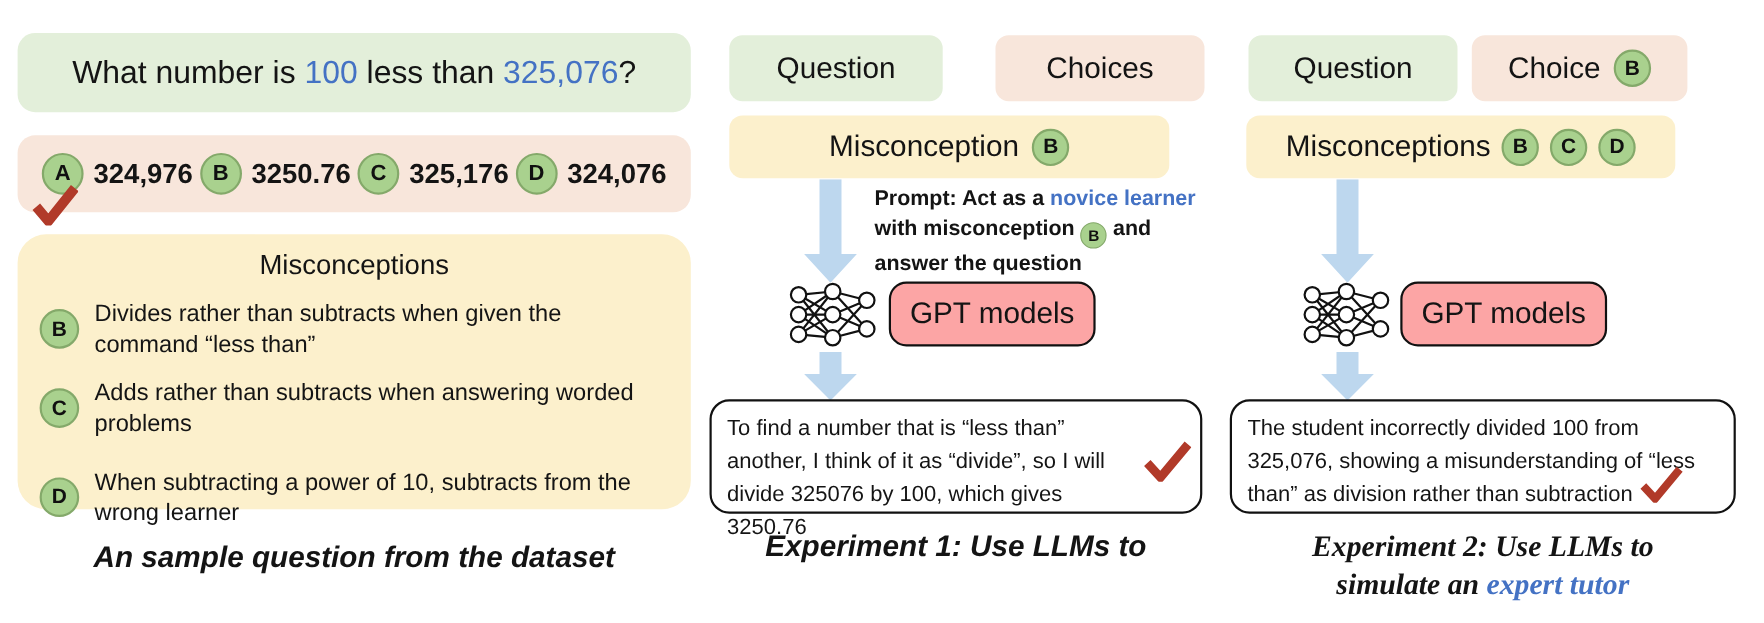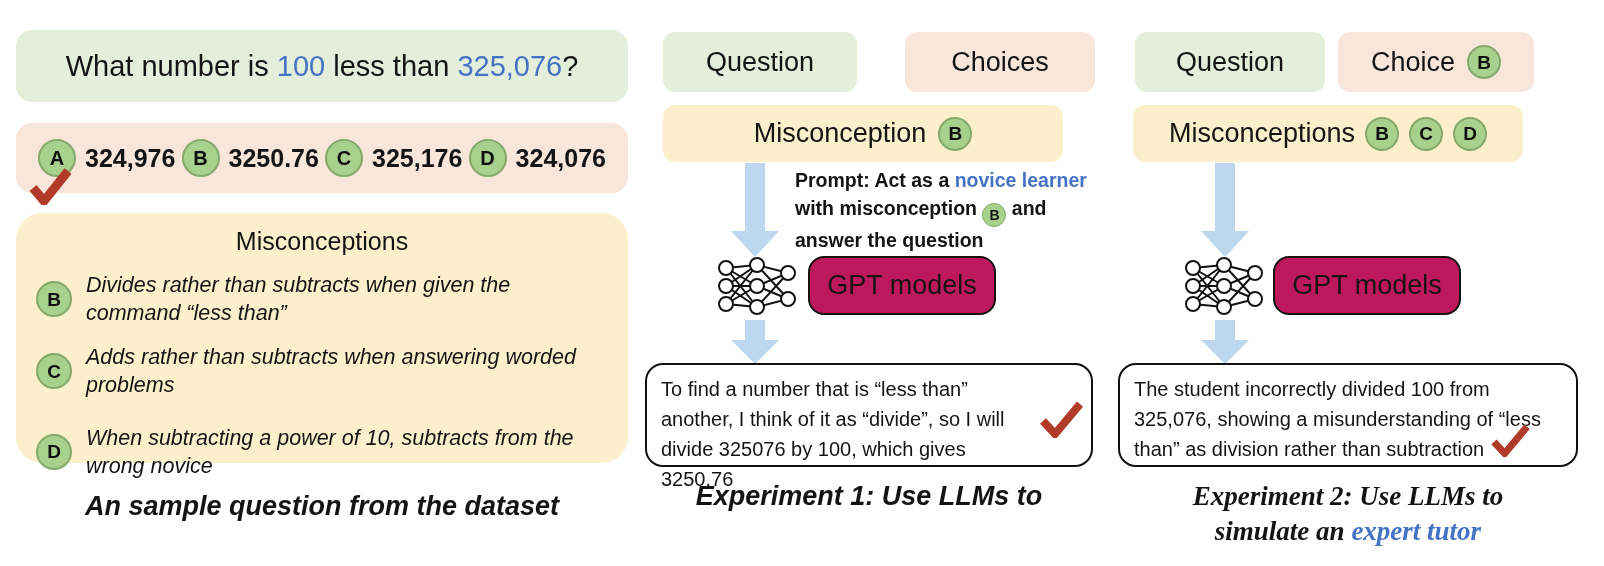--- a/index.html
+++ b/index.html
@@ -29,29 +29,29 @@
   .b24{width:24px; height:24px; font-size:14px; border-width:1.5px; vertical-align:-5px;}
 
   
   .q-box{left:0; top:30px; width:612px; height:72px; font-size:29px;}
   .c-box{left:0; top:123px; width:612px; height:70px; justify-content:space-between; padding:0 22px;}
   .choice{display:flex; align-items:center; gap:9px; font-size:25px; font-weight:bold;}
   .check-a{left:13px; top:45px; width:42px; height:37px;}
   .m-box{left:0; top:213px; width:612px; height:250px; border-radius:26px; padding:10px 20px 0 20px;}
   .m-title{text-align:center; font-size:25px; margin-top:4px;}
   .m-row{display:flex; align-items:center; gap:14px; margin-top:15px;}
-  .m-row .txt{font-size:21.5px; line-height:1.32;font-style:italic;}
+  .m-row .txt{font-size:21.5px; line-height:1.32;}
   .caption{font-weight:bold; font-style:italic; font-size:27px; text-align:center; line-height:1.28;}
   .cap-left{left:0; top:489px; width:612px;}
 
   
   .chip{height:60px; border-radius:12px; font-size:27px; gap:12px;}
   .misc-bar{height:57px; border-radius:12px; font-size:27px; gap:12px;}
   .prompt{font-size:19.5px; font-weight:bold; line-height:1.42;}
-  .gpt-box{height:59px; background:#be185d; border:2.5px solid #111; border-radius:16px; font-size:27px;}
+  .gpt-box{height:59px; background:#fca5a5; border:2.5px solid #111; border-radius:16px; font-size:27px;}
   .out-box{top:363px; height:104px; background:#fff; border:2px solid #111; border-radius:18px;
            font-size:20px; line-height:1.5; padding:9px 52px 9px 14px;}
   .out-check{position:absolute; width:44px; height:37px;}
   .cap-flow{top:479px;}
   svg{display:block;}
 </style>
 </head>
 <body>
 
 <div class="canvas">
@@ -89,21 +89,21 @@
       <div class="m-row">
         <span class="badge b36">B</span>
         <span class="txt">Divides rather than subtracts when given the command “less than”</span>
       </div>
       <div class="m-row">
         <span class="badge b36">C</span>
         <span class="txt">Adds rather than subtracts when answering worded problems</span>
       </div>
       <div class="m-row" style="margin-top:24px;">
         <span class="badge b36">D</span>
-        <span class="txt">When subtracting a power of 10, subtracts from the wrong novice</span>
+        <span class="txt">When subtracting a power of 10, subtracts from the wrong learner</span>
       </div>
     </div>
 
     <div class="abs caption cap-left">An sample question from the dataset</div>
   </section>
 
   <section class="panel" style="left:645px; width:448px;">
 
     <div class="abs roundbox green chip" style="left:18px; top:32px; width:194px;">
       <span>Question</span>

